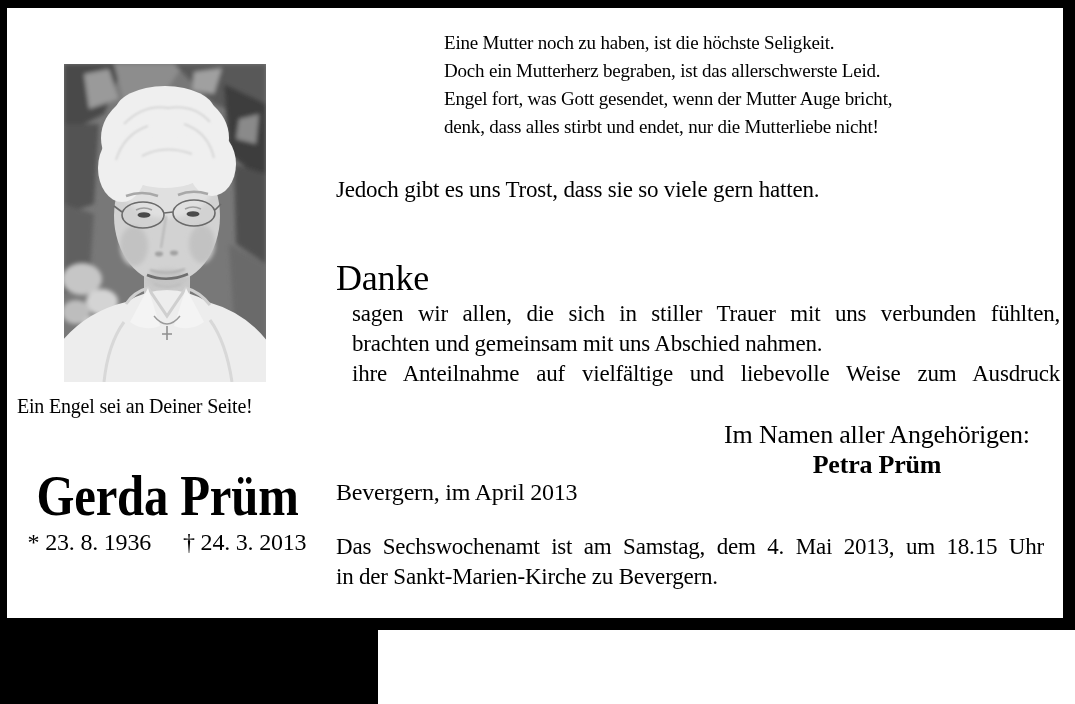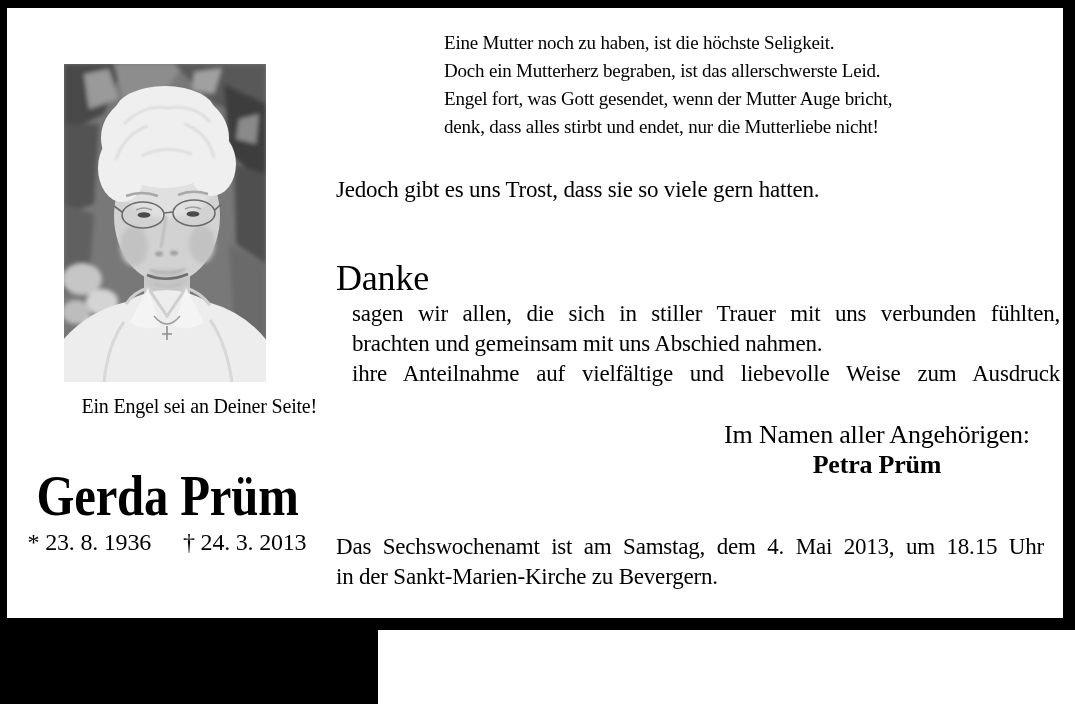--- a/index.html
+++ b/index.html
@@ -13,21 +13,21 @@
         border-style:solid;border-color:#000;
         border-width:8px 12px 12px 7px;}
   .black-bar{position:absolute;left:0;top:618px;width:378px;height:86px;background:#000;}
 
   .abs{position:absolute;}
   .txt{letter-spacing:-0.2px;}
 
   
   .photo{left:57px;top:56px;width:202px;height:318px;overflow:hidden;background:#777;}
   .photo svg{display:block;width:202px;height:318px;}
-  .caption{left:10px;top:387px;width:300px;text-align:right;font-size:20px;line-height:22px;}
+  .caption{left:10px;top:387px;width:300px;text-align:left;font-size:20px;line-height:22px;}
   .name{left:10px;top:457px;width:300px;text-align:center;font-size:56px;line-height:62px;
         font-weight:bold;transform:scaleX(0.87);transform-origin:50% 50%;white-space:nowrap;}
   .dates{left:10px;top:521px;width:300px;text-align:center;font-size:24px;line-height:26px;white-space:nowrap;}
   .dates .death{margin-left:32px;}
 
   
   .poem{left:437px;top:21px;width:620px;font-size:19px;line-height:28px;white-space:nowrap;}
   .para{width:708px;font-size:23px;}
   .p1{left:329px;top:167px;line-height:29px;}
   .danke{left:329px;top:254px;font-size:36px;line-height:32px;font-weight:normal;}
@@ -166,20 +166,21 @@
       <div class="jl">sagen wir allen, die sich in stiller Trauer mit uns verbunden fühlten,</div>
       <div class="jl last">brachten und gemeinsam mit uns Abschied nahmen.</div>
       <div class="jl">ihre Anteilnahme auf vielfältige und liebevolle Weise zum Ausdruck</div>
     </div>
 
     <div class="abs names txt">
       <div>Im Namen aller Angehörigen:</div>
       <div class="sig">Petra Prüm</div>
     </div>
 
+    <div class="abs dateline txt">Bevergern, im April 2013</div>
 
     <div class="abs para p3 txt">
       <div class="jl">Das Sechswochenamt ist am Samstag, dem 4. Mai 2013, um 18.15 Uhr</div>
       <div class="jl last">in der Sankt-Marien-Kirche zu Bevergern.</div>
     </div>
 
   </div>
 
   <div class="black-bar"></div>
 

